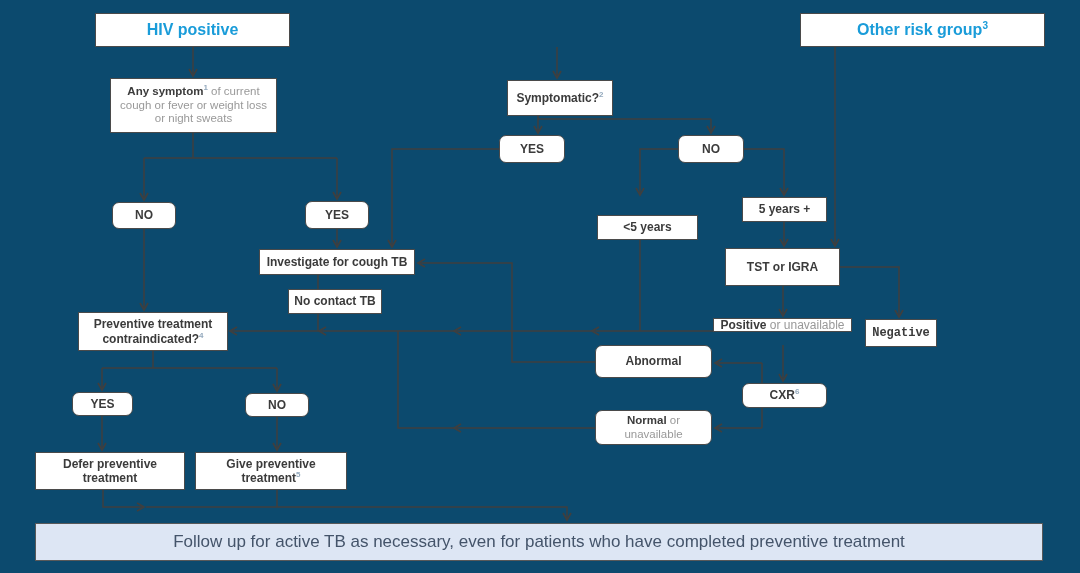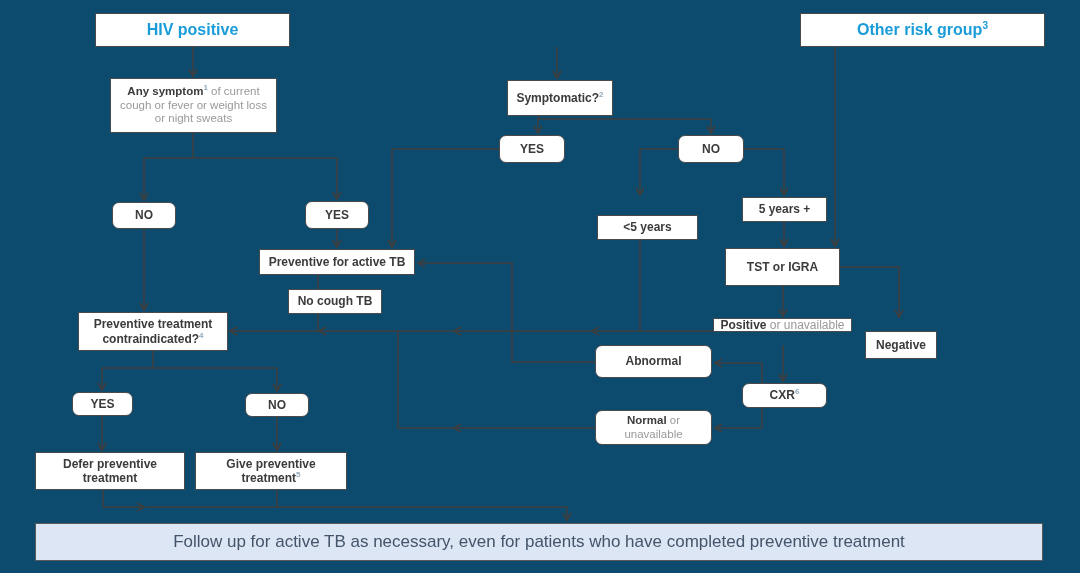--- a/index.html
+++ b/index.html
@@ -41,21 +41,21 @@
   .n-sympt{left:507px;top:80px;width:106px;height:36px;}
   .n-yes-hh{left:499px;top:135px;width:66px;height:28px;}
   .n-no-hh{left:678px;top:135px;width:66px;height:28px;}
   .n-investigate{left:259px;top:249px;width:156px;height:26px;}
   .n-noactive{left:288px;top:289px;width:94px;height:25px;}
   .n-under5{left:597px;top:195px;width:101px;height:25px;margin-top:20px;}
   .n-over5{left:742px;top:197px;width:85px;height:25px;}
   
   .n-tst{left:725px;top:248px;width:115px;height:38px;}
   .n-positive{left:713px;top:318px;width:139px;height:14px;}
-  .n-negative{left:865px;top:331px;width:72px;height:28px;}
+  .n-negative{left:865px;top:319px;width:72px;height:28px;font-family:Liberation Mono, monospace;}
   .n-cxr{left:742px;top:383px;width:85px;height:25px;}
   .n-abnormal{left:595px;top:345px;width:117px;height:33px;}
   .n-normal{left:595px;top:410px;width:117px;height:35px;font-size:11.5px;}
   
   .footer-bar{
     position:absolute;left:35px;top:523px;width:1008px;height:38px;box-sizing:border-box;
     background:var(--bar-fill,#dde6f4);border:1.5px solid var(--bar-border,#595959);
     display:flex;align-items:center;justify-content:center;
     color:var(--bar-text,#44546a);font-size:17px;font-weight:normal;
   }
@@ -155,24 +155,24 @@
   <div class="node n-sympt">
       <span><span>Symptomatic?</span><sup class="s">2</sup></span>
     </div>
   <div class="node round n-yes-hh">
       <span>YES</span>
     </div>
   <div class="node round n-no-hh">
       <span>NO</span>
     </div>
   <div class="node n-investigate">
-      <span>Preventive for active TB</span>
+      <span>Investigate for cough TB</span>
     </div>
   <div class="node n-noactive">
-      <span>No cough TB</span>
+      <span>No contact TB</span>
     </div>
   <div class="node n-under5">
       <span>&lt;5 years</span>
     </div>
   <div class="node n-over5">
       <span>5 years +</span>
     </div>
 
   <div class="node n-tst">
       <span>TST or IGRA</span>

